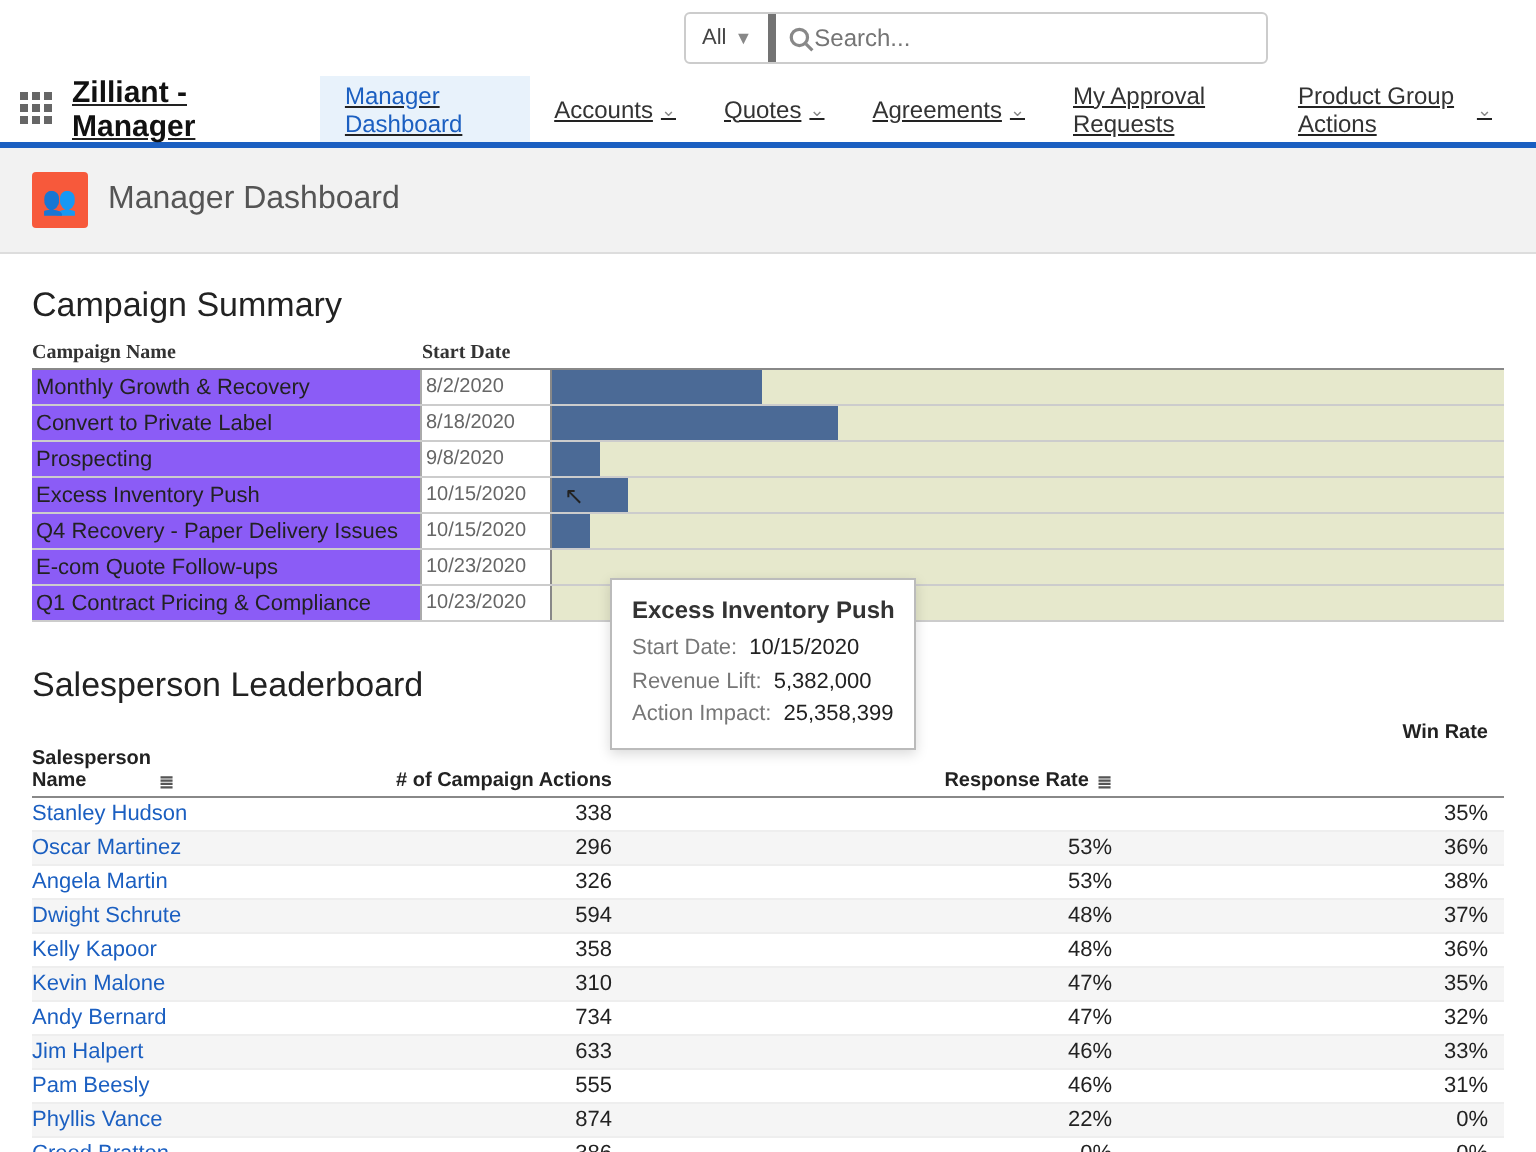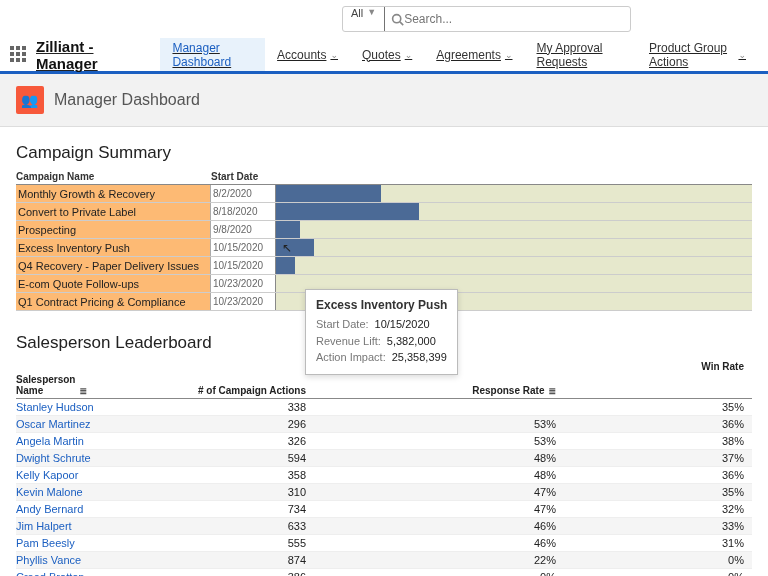--- a/index.html
+++ b/index.html
@@ -1,40 +1,40 @@
 <!DOCTYPE html>
 <html><head>
 <meta charset="utf-8">
 <style>
 * { margin: 0; padding: 0; box-sizing: border-box; }
 body { font-family: -apple-system, "Segoe UI", Arial, sans-serif; font-size: 12px; color: #222; background: #fff; width: 768px; }
 .topbar { display: flex; align-items: center; padding: 6px 12px; gap: 10px; }
 .topbar .scope { display:flex; align-items:center; border:1px solid #ccc; border-radius:3px; height:26px; }
-.topbar .scope-btn { padding:0 8px; font-size:11px; color:#444; display:flex; align-items:flex-start; gap:4px; border-right:1px solid #737373; height:100%; }
+.topbar .scope-btn { padding:0 8px; font-size:11px; color:#444; display:flex; align-items:center; gap:4px; border-right:4px solid #737373; height:100%; }
 .topbar .search-wrap { display:flex; align-items:center; padding:0 6px; height:100%; flex:1; }
 .topbar input { border:none; outline:none; font-size:12px; width:220px; background:transparent; }
 .nav { display:flex; align-items:center; border-bottom:3px solid #1b5fc1; padding:0 10px; height:36px; gap:4px;text-decoration:underline; }
 .apps-icon { width:18px; height:18px; display:grid; grid-template-columns:repeat(3,4px); grid-template-rows:repeat(3,4px); gap:2px; margin-right:6px; }
 .apps-icon span { background:#666; }
 .app-name { font-weight:600; font-size:15px; color:#111; margin-right:14px; }
 .nav-tabs { display:flex; height:100%; }
 .nav-tab { display:flex; align-items:center; padding:0 12px; font-size:12px; color:#333; gap:4px; cursor:pointer; }
 .nav-tab.active { background:#e8f2fb; color:#1b5fc1; position:relative; }
 .chev { font-size:9px; color:#888; }
 .page-head { background:#f2f2f2; border-bottom:1px solid #ddd; padding:12px 16px; display:flex; align-items:center; gap:10px; }
 .page-icon { width:28px; height:28px; background:#f7593b; display:flex; align-items:center; justify-content:center; color:#fff; font-size:14px; border-radius:2px; }
 .page-title { font-size:16px; color:#555; }
 .content { padding:16px 16px 0 16px; }
 h2 { font-size:17px; font-weight:400; color:#222; margin-bottom:8px; }
 .col-head { font-size:10px; font-weight:600; color:#333; }
-.campaign-header { display:flex; border-bottom:1px solid #888; padding-bottom:2px; font-size:10px; font-weight:600; }
+.campaign-header { display:flex; border-bottom:1px solid #888; padding-bottom:2px; font-size:10px; font-weight:600;font-family:Liberation Serif, serif; }
 .cname-col { width:195px; }
 .cdate-col { width:64px; }
 .campaign-row { display:flex; align-items:stretch; border-bottom:1px solid #ccc; height:18px; font-size:11px; }
-.campaign-row .cname { width:195px; padding-left:2px; display:flex; align-items:center; background:#fdba74; border-right:1px solid #aaa; }
+.campaign-row .cname { width:195px; padding-left:2px; display:flex; align-items:center; background:#8b5cf6; border-right:1px solid #aaa; }
 .campaign-row .cdate { width:64px; display:flex; align-items:center; color:#666; padding-left:2px; font-size:10px; }
 .campaign-row .cbar-wrap { flex:1; background:#e6e8cc; position:relative; border-left:1px solid #888; }
 .cbar { background:#4b6a96; height:100%; }
 .cursor { position:absolute; left:6px; top:2px; font-size:12px; pointer-events:none; }
 .tooltip { position:absolute; left:305px; top:289px; background:#fff; border:1px solid #bbb; box-shadow:0 2px 6px rgba(0,0,0,0.15); padding:8px 10px; font-size:11px; z-index:10; }
 .tooltip .tt-title { font-weight:600; color:#333; margin-bottom:4px; font-size:12px; }
 .tooltip .tt-row { display:flex; gap:6px; color:#777; line-height:1.5; }
 .tooltip .tt-val { color:#222; font-weight:500; }
 .leader { margin-top:22px; }
 .leader-head { display:flex; border-bottom:1px solid #888; font-size:10px; font-weight:600; padding-bottom:2px; }

